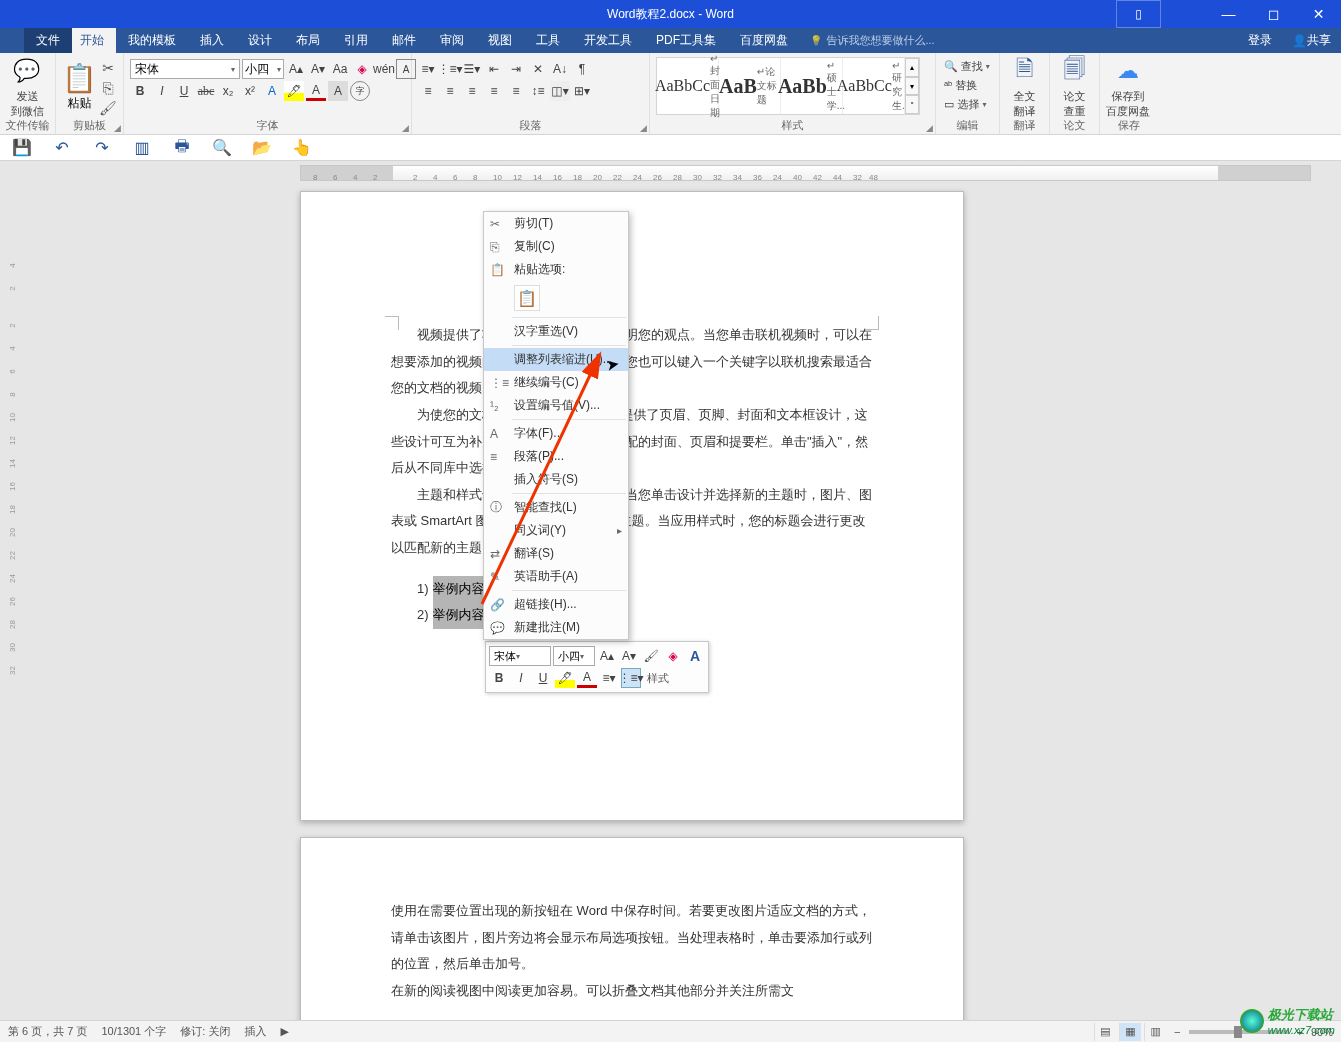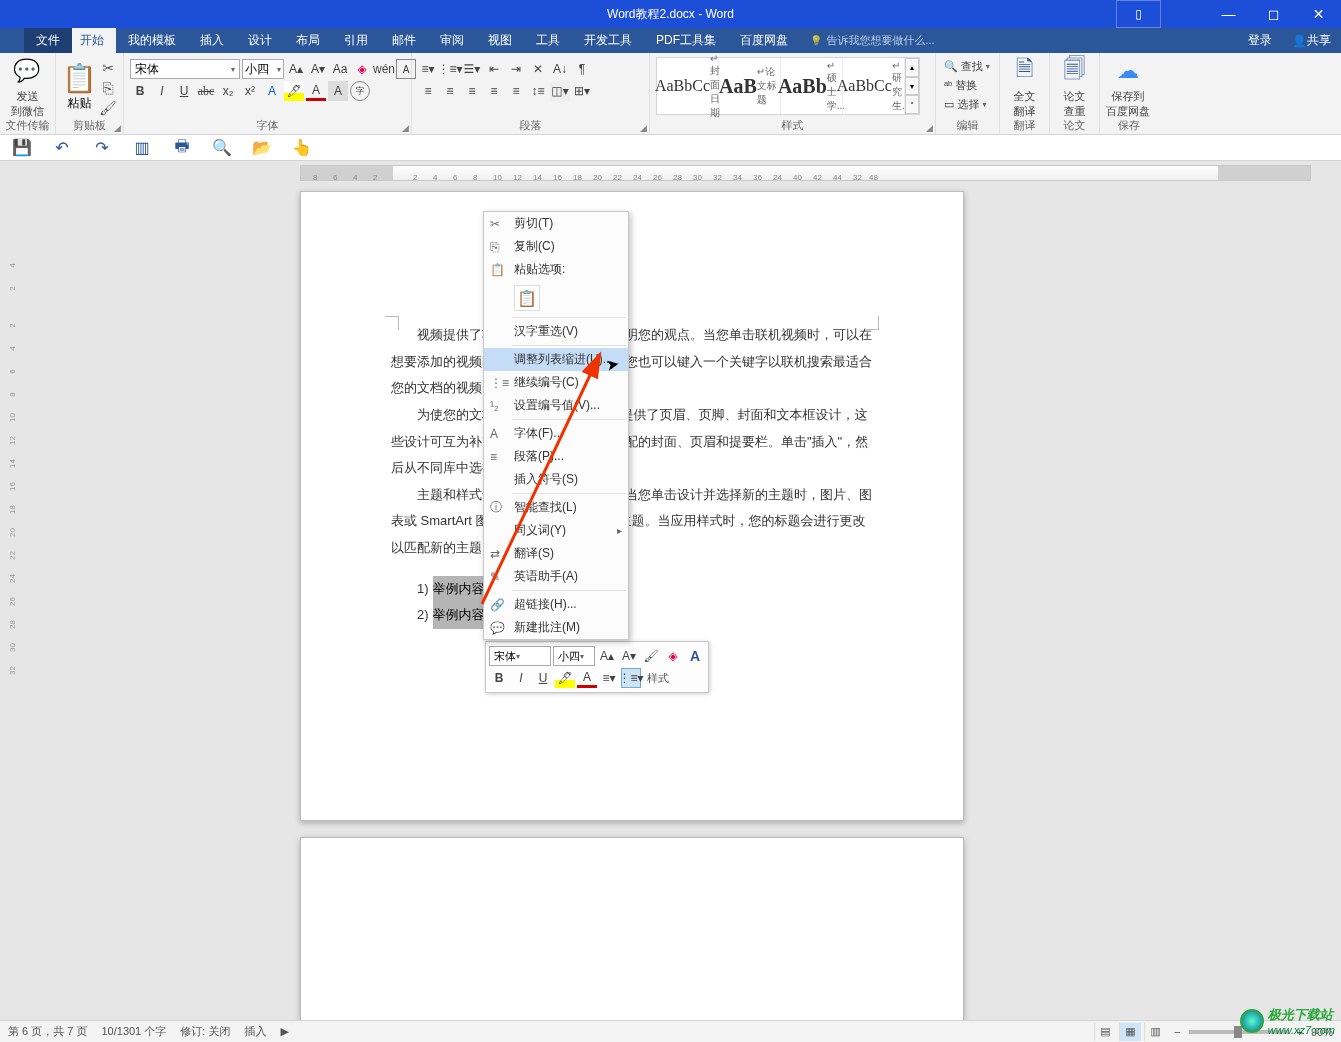--- a/index.html
+++ b/index.html
@@ -410,20 +410,22 @@
             <span class="num">1)</span>
             <span class="txt">举例内容</span>
           </div>
         <div class="li sel">
             <span class="num">2)</span>
             <span class="txt">举例内容</span>
           </div>
       </div>
     </div>
     <div class="page page2">
+      <div class="para">使用在需要位置出现的新按钮在 Word 中保存时间。若要更改图片适应文档的方式，请单击该图片，图片旁边将会显示布局选项按钮。当处理表格时，单击要添加行或列的位置，然后单击加号。</div>
+      <div class="para">在新的阅读视图中阅读更加容易。可以折叠文档其他部分并关注所需文</div>
     </div>
   </div>
 </div>
 
 <div class="ctxmenu">
   <div class="item">
       <span class="ico">✂</span>
       <span>剪切(T)</span>
     </div>
   <div class="item">

